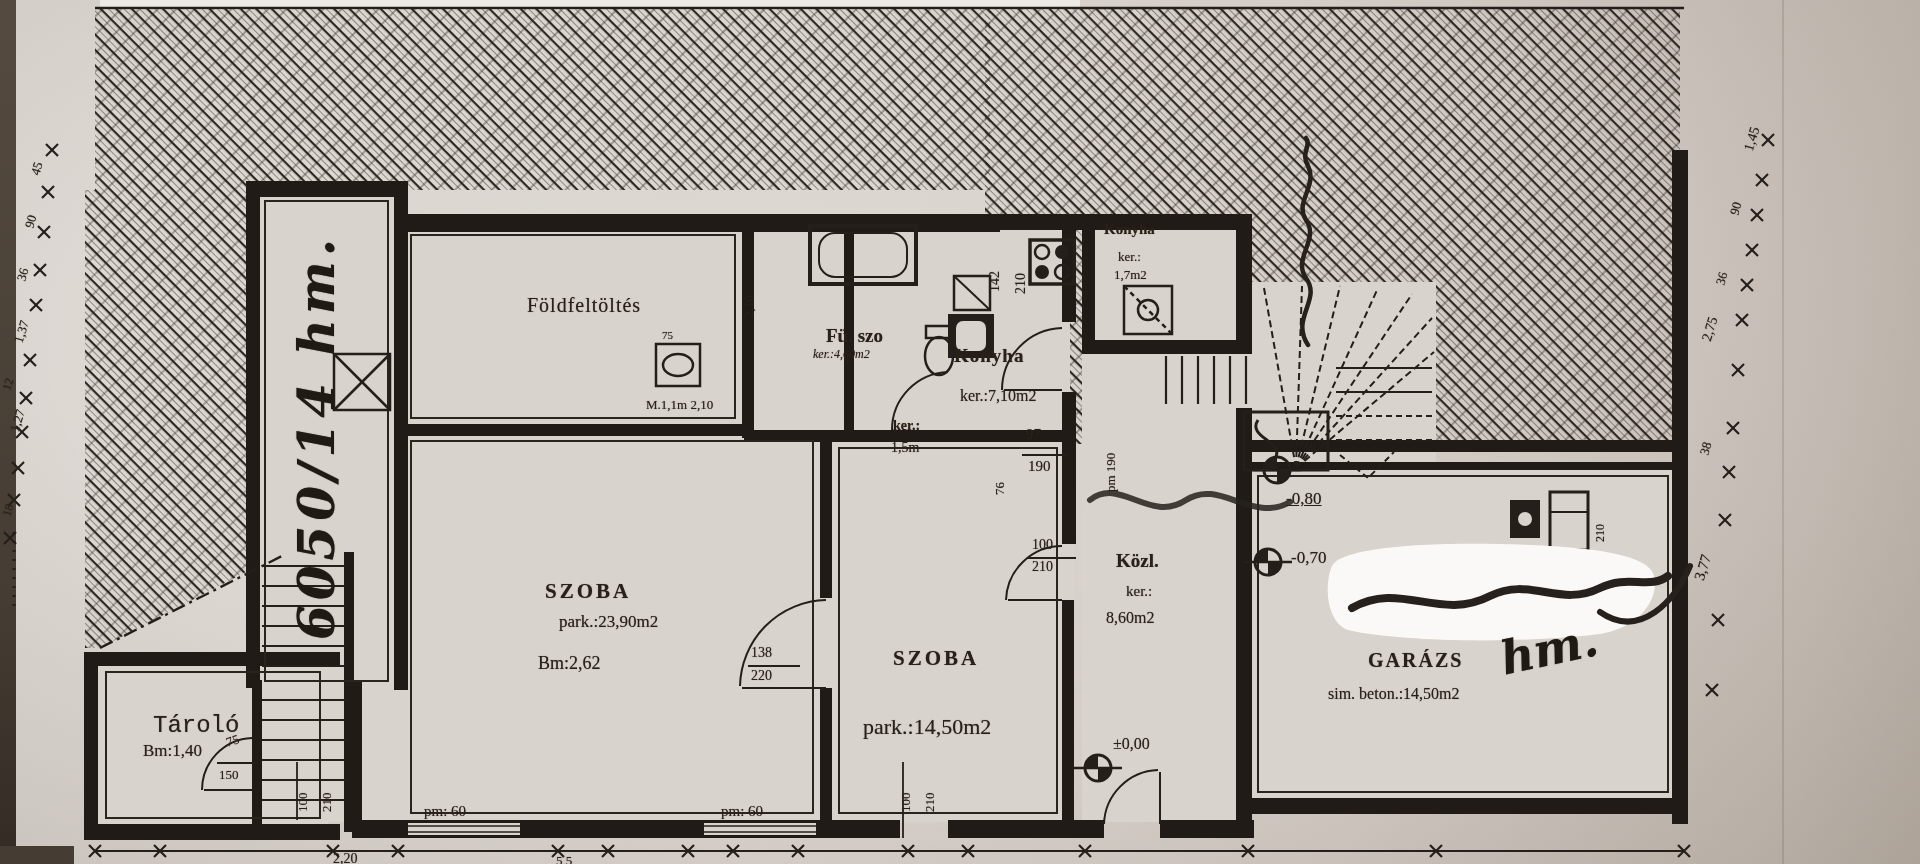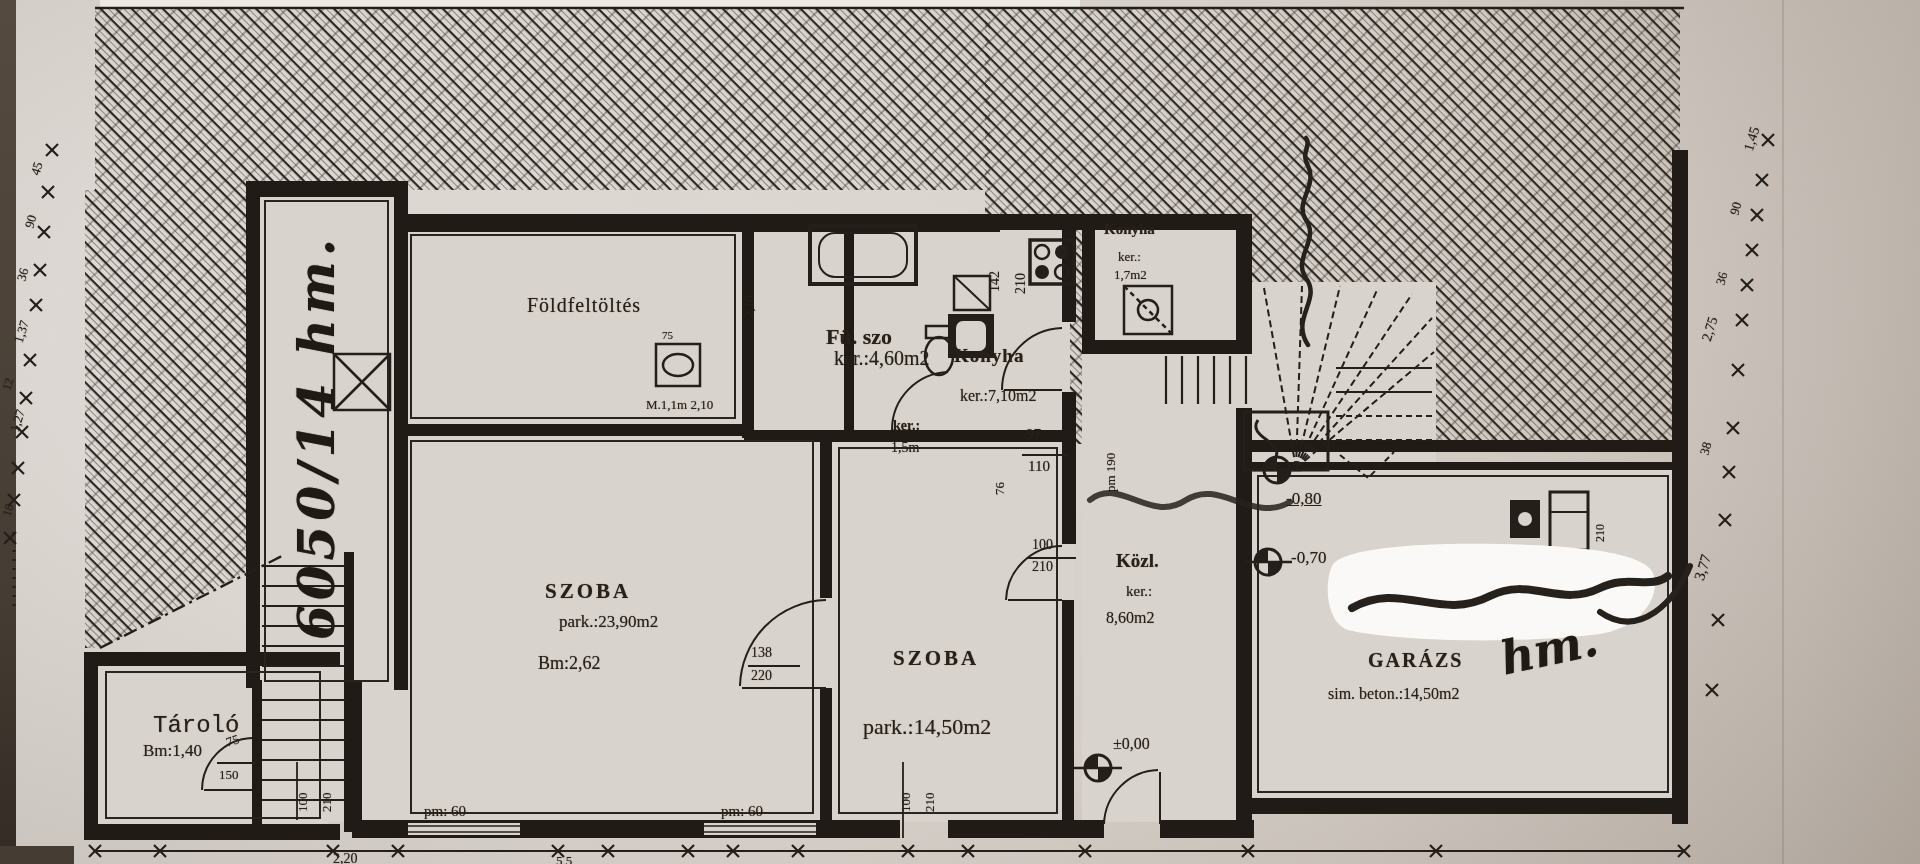--- a/index.html
+++ b/index.html
@@ -301,32 +301,32 @@
       <path d="M1090,500 C1120,476 1150,524 1186,500 C1220,478 1252,524 1290,502" stroke-width="6" opacity=".85"></path>
     </g>
     <g fill="none" stroke="#26211c" stroke-width="4.5" stroke-linecap="round">
       <path d="M1308,345 C1290,318 1322,300 1306,278 C1292,258 1320,240 1306,220
                C1294,202 1318,186 1308,166 C1300,152 1312,146 1306,138"></path>
     </g>
   </svg>
 
   <div class="lb" style="left:527px;top:295px;font-size:20px;letter-spacing:1px;">Földfeltöltés</div>
 
-  <div class="lb b" style="left:826px;top:326px;font-size:22px;">Fü. szo</div>
-  <div class="lb" style="left:834px;top:348px;font-size:20px;">ker.:4,60m2</div>
+  <div class="lb b" style="left:826px;top:326px;font-size:19px;">Fü. szo</div>
+  <div class="lb" style="left:813px;top:348px;font-size:12px;font-style:italic;">ker.:4,60m2</div>
   <div class="lb" style="left:646px;top:398px;font-size:13px;">M.1,1m 2,10</div>
   <div class="lb b" style="left:893px;top:419px;font-size:14px;">ker.:</div>
   <div class="lb" style="left:891px;top:441px;font-size:14px;">1,5m</div>
   <div class="lb v" style="left:742px;top:318px;font-size:13px;">2,10</div>
   <div class="lb" style="left:662px;top:330px;font-size:11px;">75</div>
 
   <div class="lb b" style="left:954px;top:346px;font-size:19px;letter-spacing:1px;">Konyha</div>
   <div class="lb" style="left:960px;top:388px;font-size:16px;">ker.:7,10m2</div>
   <div class="lb" style="left:1026px;top:427px;font-size:15px;">97</div>
-  <div class="lb" style="left:1028px;top:459px;font-size:15px;">110</div>
+  <div class="lb" style="left:1028px;top:459px;font-size:15px;">190</div>
   <div class="lb v" style="left:993px;top:495px;font-size:13px;">76</div>
   <div class="lb v" style="left:988px;top:292px;font-size:14px;">142</div>
   <div class="lb v" style="left:1014px;top:294px;font-size:14px;">210</div>
 
   <div class="lb b" style="left:1104px;top:222px;font-size:15px;">Konyha</div>
   <div class="lb" style="left:1118px;top:250px;font-size:13px;">ker.:</div>
   <div class="lb" style="left:1114px;top:268px;font-size:13px;">1,7m2</div>
 
   <div class="lb b" style="left:545px;top:581px;font-size:21px;letter-spacing:3px;">SZOBA</div>
   <div class="lb" style="left:518px;top:613px;font-size:17px;margin-left:41px;">park.:23,90m2</div>

